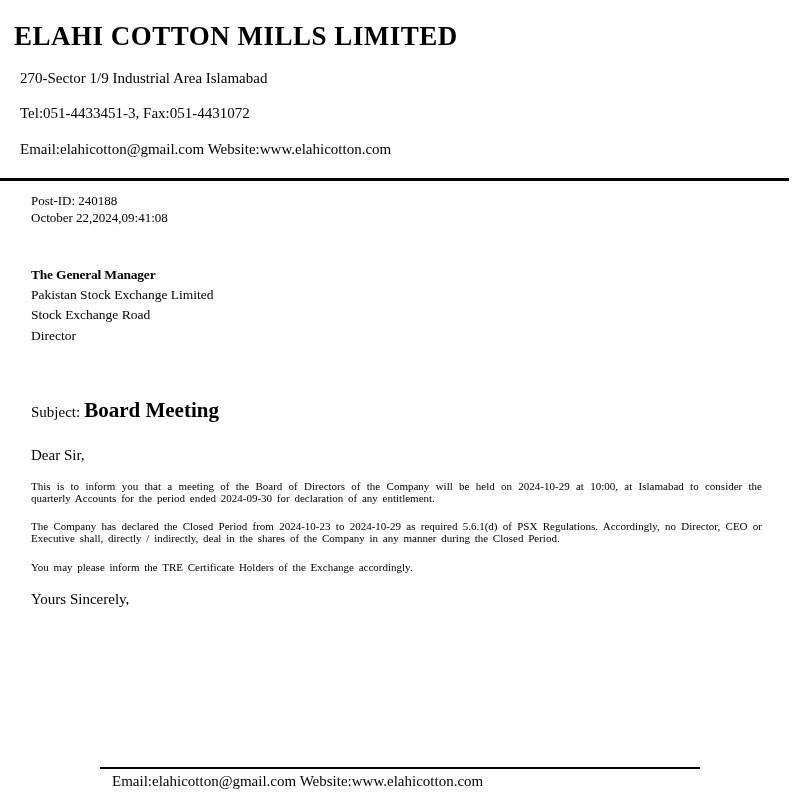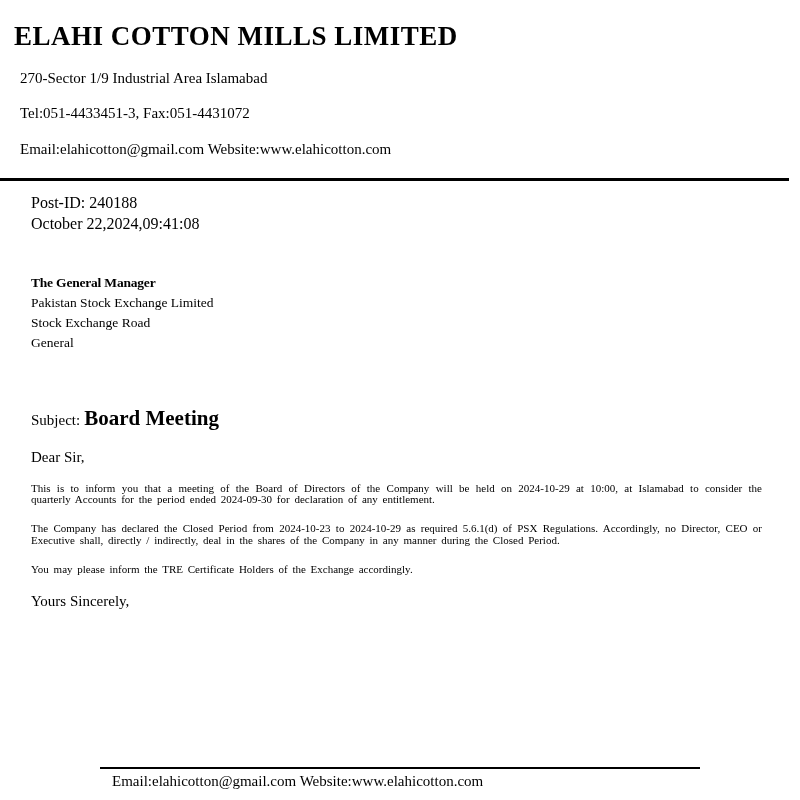--- a/index.html
+++ b/index.html
@@ -36,21 +36,21 @@
     margin-top: 20px;
     height: 3px;
     background: #000000;
     width: 100%;
   }
   
   .letter-body {
     padding: 12px 27px 0 31px;
   }
   .meta {
-    font-size: 16px;
+    font-size: 13px;
     line-height: 1.3;
   }
   .recipient {
     margin-top: 40px;
     font-size: 13.5px;
     line-height: 1.2;
   }
   .recipient-title {
     font-weight: bold;
     letter-spacing: -0.2px;
@@ -61,21 +61,21 @@
   .subject-row {
     margin-top: 54px;
     font-size: 15px;
   }
   .subject-text {
     font-weight: bold;
     font-size: 21px;
     margin-left: 4px;
   }
   .salutation {
-    margin-top: 18px;
+    margin-top: 24px;
     font-size: 15px;
   }
   .para {
     margin-top: 17px;
     font-size: 11px;
     line-height: 1.07;
     text-align: justify;
     word-spacing: 2px;
   }
   .closing {
@@ -119,21 +119,21 @@
 
     <div class="meta">
       <div>Post-ID: 240188</div>
       <div>October 22,2024,09:41:08</div>
     </div>
 
     <div class="recipient">
       <div class="recipient-title">The General Manager</div>
       <div class="recipient-line">Pakistan Stock Exchange Limited</div>
       <div class="recipient-line">Stock Exchange Road</div>
-      <div class="recipient-line">General</div>
+      <div class="recipient-line">Director</div>
     </div>
 
     <div class="subject-row">
       <span>Subject:</span><span class="subject-text">Board Meeting</span>
     </div>
 
     <div class="salutation">Dear Sir,</div>
 
     <div class="para">This is to inform you that a meeting of the Board of Directors of the Company will be held on 2024-10-29 at 10:00, at Islamabad to consider the quarterly Accounts for the period ended 2024-09-30 for declaration of any entitlement.</div>
 

